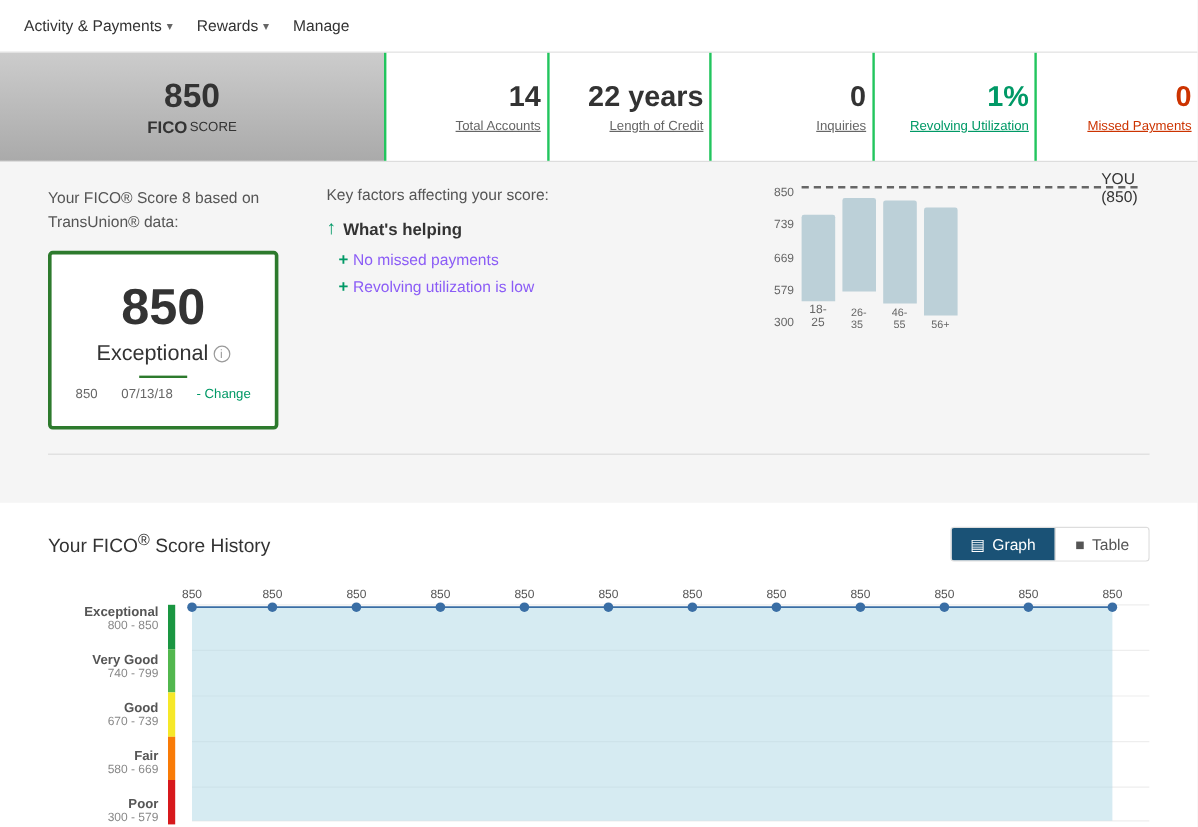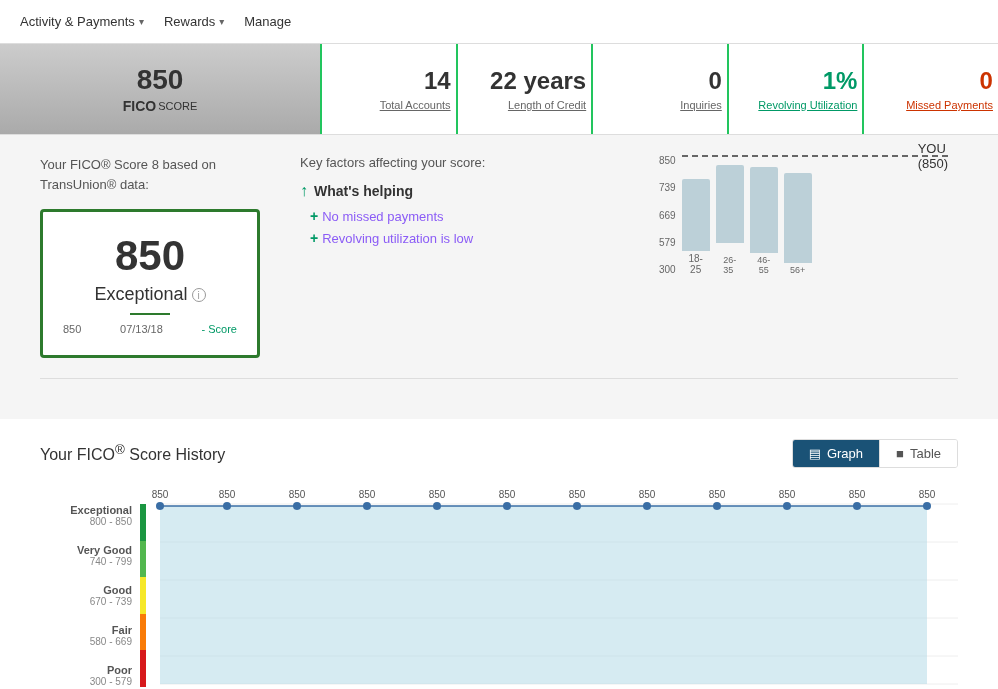--- a/index.html
+++ b/index.html
@@ -103,21 +103,21 @@
       background: #f5f5f5;
     }
 
     
     .three-col {
       display: flex;
       gap: 40px;
       margin-bottom: 20px;
     }
     .col-left {
-      width: 220px;
+      width: 192px;
     }
     .col-left .intro-text {
       color: #555;
       font-size: 13px;
       line-height: 1.5;
       margin-bottom: 15px;
     }
     
     .score-card {
       border: 3px solid #2d7a2d;
@@ -312,21 +312,21 @@
       <div class="score-card">
         <div class="card-score">850</div>
         <div class="card-label">
           <span>Exceptional</span>
           <span class="info-icon">i</span>
         </div>
         <div class="card-divider"></div>
         <div class="card-date-row">
           <span>850</span>
           <span>07/13/18</span>
-          <span class="card-change">- Score</span>
+          <span class="card-change">- Change</span>
         </div>
       </div>
     </div>
 
     <div class="col-mid">
       <div class="factors-title">Key factors affecting your score:</div>
       <div class="helping-section">
         <div class="helping-header">
           <span class="arrow-up">↑</span>
           <span class="helping-title">What's helping</span>

